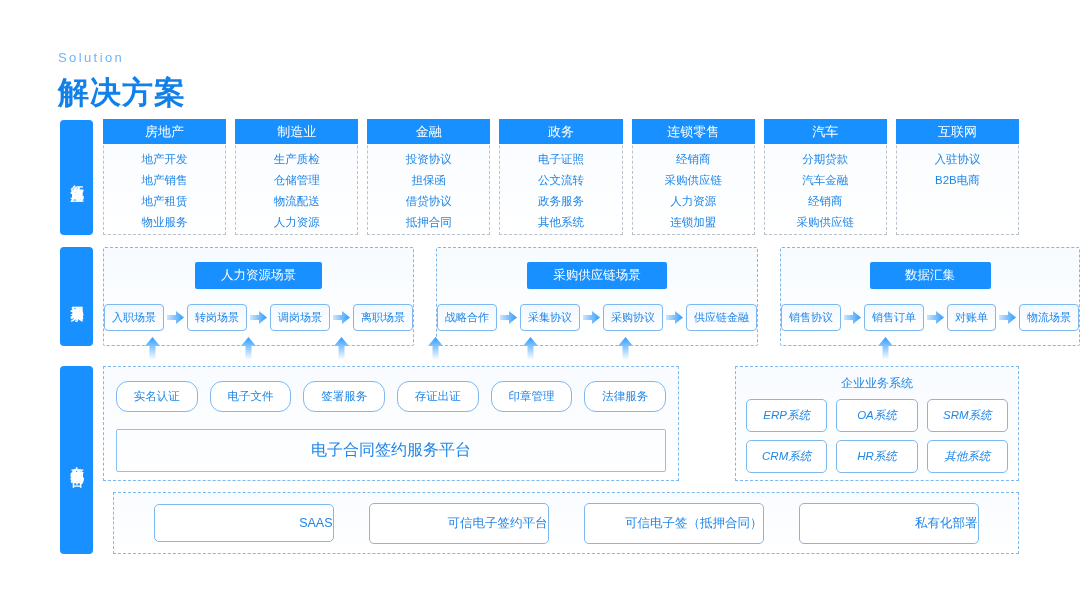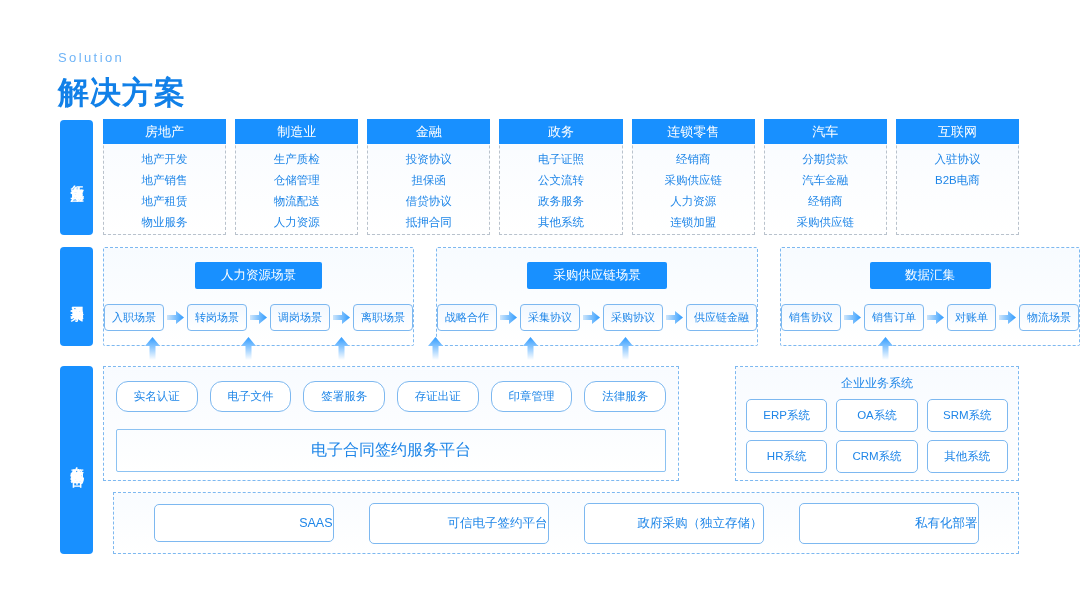--- a/index.html
+++ b/index.html
@@ -153,21 +153,21 @@
     color: #1f86e8;
     padding: 10px 0;
   }
   .sign-right {
     position: absolute; left: 632px; top: 0; width: 284px; height: 115px;
     border: 1px dashed #7db8f0;
     background: linear-gradient(180deg,#f8fbff 0%,#ffffff 100%);
     padding: 8px 10px 10px;
   }
   .sys-title { text-align: center; font-size: 12px; color: #1f86e8; margin-bottom: 7px; }
-  .sys-grid { display: grid; grid-template-columns: repeat(3, 1fr); gap: 8px 9px; }
+  .sys-grid { display: grid; grid-template-columns: repeat(3, 1fr); gap: 8px 9px; font-style: italic; }
   .sys-chip {
     border: 1px solid #7db8f0;
     border-radius: 5px;
     background: #fff;
     text-align: center;
     font-size: 11.5px;
     color: #1f86e8;
     padding: 8px 0;
   }
 
@@ -392,26 +392,26 @@
     </div>
     <div class="platform-bar">电子合同签约服务平台</div>
   </div>
 
   <div class="sign-right">
     <div class="sys-title">企业业务系统</div>
     <div class="sys-grid">
       <div class="sys-chip">ERP系统</div>
       <div class="sys-chip">OA系统</div>
       <div class="sys-chip">SRM系统</div>
+      <div class="sys-chip">CRM系统</div>
       <div class="sys-chip">HR系统</div>
-      <div class="sys-chip">CRM系统</div>
       <div class="sys-chip">其他系统</div>
     </div>
   </div>
 
 </div>
 
 <div id="row-deploy">
   <div class="dep-chip">SAAS</div>
   <div class="dep-chip">可信电子签约平台</div>
-  <div class="dep-chip">政府采购（独立存储）</div>
+  <div class="dep-chip">可信电子签（抵押合同）</div>
   <div class="dep-chip">私有化部署</div>
 </div>
 
 </body></html>

